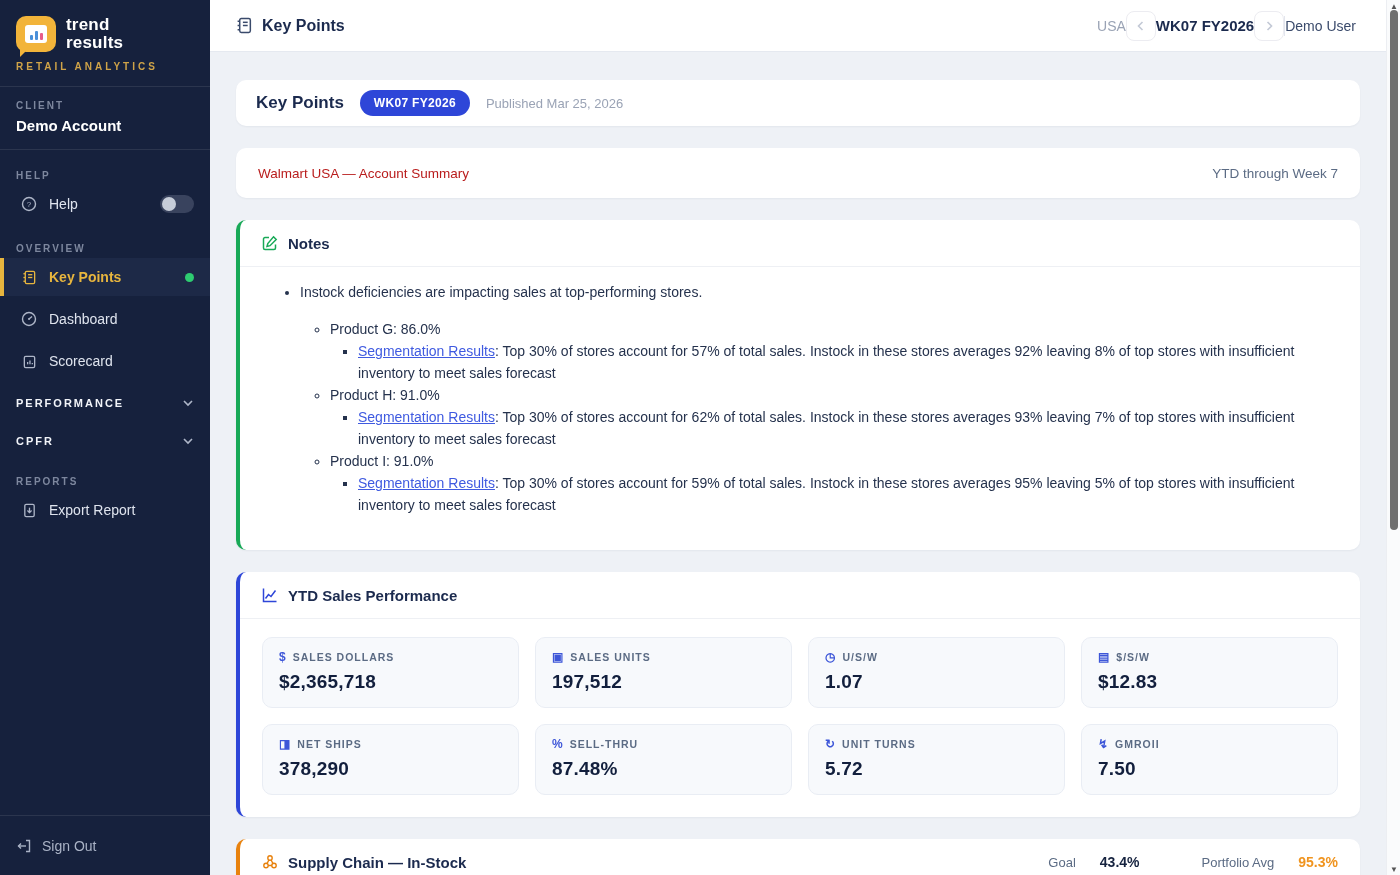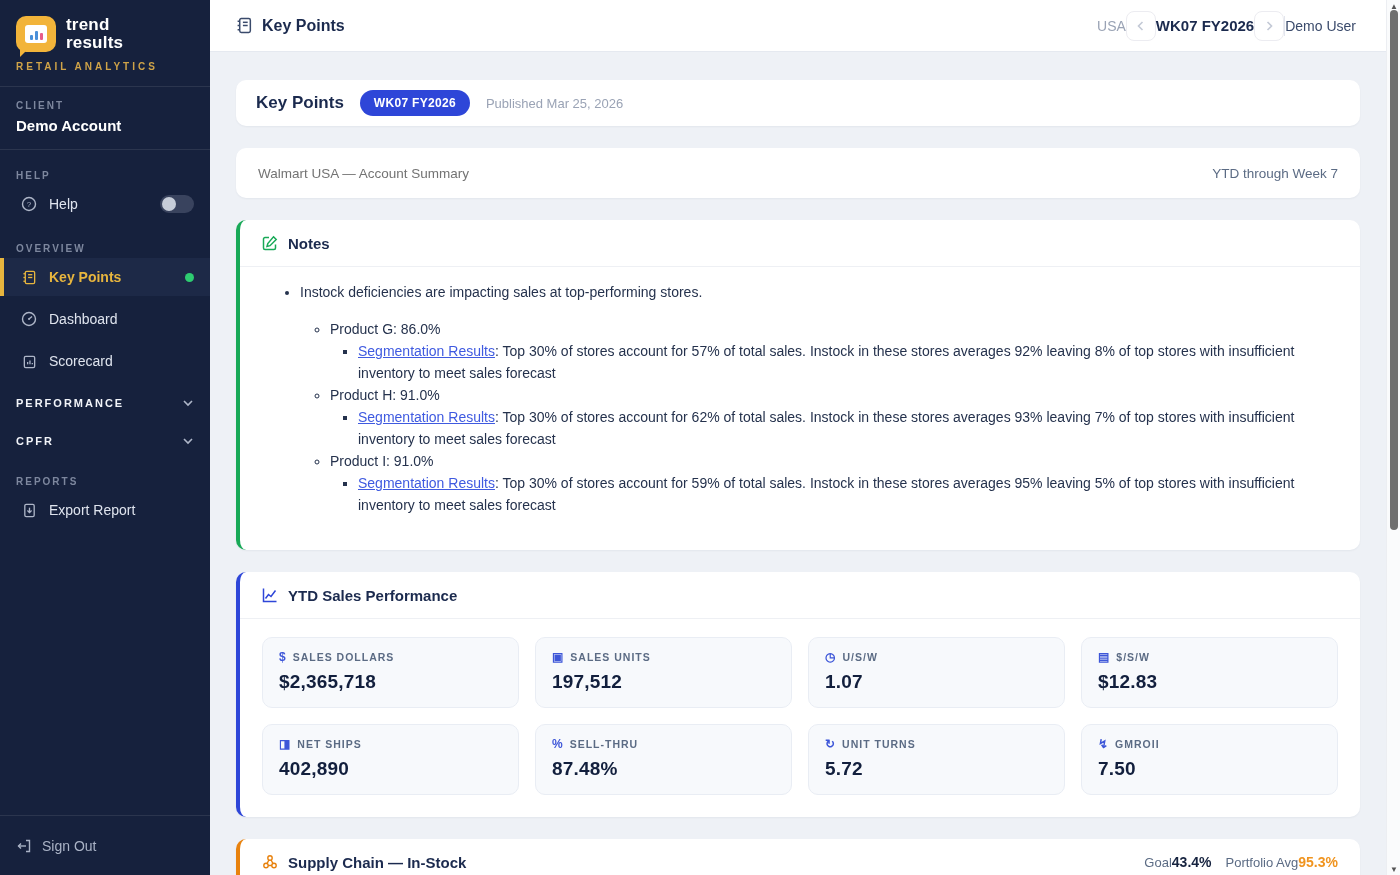--- a/index.html
+++ b/index.html
@@ -47,30 +47,30 @@
 
   .content { padding:28px 26px 0; }
   .card { background:#fff; border-radius:10px; box-shadow:0 1px 2px rgba(20,30,60,.05); }
 
   .title-card { display:flex; align-items:center; gap:16px; height:46px; padding:0 20px; }
   .title-card h1 { font-size:17px; font-weight:bold; color:#1b2a4e; }
   .badge { background:#2e46d8; color:#fff; font-size:12px; font-weight:bold; padding:6px 14px; border-radius:999px; letter-spacing:.3px; }
   .published { color:#9aa3b5; font-size:13px; }
 
   .summary-card { margin-top:22px; height:50px; display:flex; align-items:center; padding:0 22px; }
-  .summary-left { color:#737373; font-size:13.5px; }
+  .summary-left { color:#b91c1c; font-size:13.5px; }
   .summary-right { margin-left:auto; color:#5b6b84; font-size:13.5px; }
 
   .section-card { margin-top:22px; overflow:hidden; }
   .section-card.notes { border-left:4px solid #18a957; }
   .section-card.ytd { border-left:4px solid #2e46d8; }
   .section-card.supply { border-left:4px solid #e8820e; }
   .section-head { display:flex; align-items:center; gap:10px; height:47px; padding:0 22px; border-bottom:1px solid #eef0f4; }
   .section-head .stitle { font-size:15px; font-weight:bold; color:#1b2a4e; }
-  .head-right { margin-left:auto; display:flex; align-items:center; gap:0; font-size:13px; }
+  .head-right { margin-left:auto; display:flex; align-items:center; gap:24px; font-size:13px; }
   .muted { color:#5b6b84; }
   .goal-val { font-weight:bold; color:#16233f; font-size:14px; }
   .portfolio-val { font-weight:bold; color:#f0941f; font-size:14px; }
   .head-gap { width:14px; }
 
   .notes-body { padding:14px 26px 34px; font-size:14px; color:#25324d; line-height:22px; }
   ul.lvl1 { list-style:disc; padding-left:34px; }
   ul.lvl2 { list-style:circle; padding-left:30px; margin-top:15px; }
   ul.lvl3 { list-style:square; padding-left:28px; }
   ul.lvl1 > li::marker, ul.lvl2 > li::marker, ul.lvl3 > li::marker { color:#25324d; }
@@ -330,21 +330,21 @@
               <span class="micon">▤</span>
               <span>$/S/W</span>
             </div>
           <div class="metric-value">$12.83</div>
         </div>
         <div class="metric">
           <div class="metric-label">
               <span class="micon">◨</span>
               <span>NET SHIPS</span>
             </div>
-          <div class="metric-value">402,890</div>
+          <div class="metric-value">378,290</div>
         </div>
         <div class="metric">
           <div class="metric-label">
               <span class="micon">%</span>
               <span>SELL-THRU</span>
             </div>
           <div class="metric-value">87.48%</div>
         </div>
         <div class="metric">
           <div class="metric-label">

